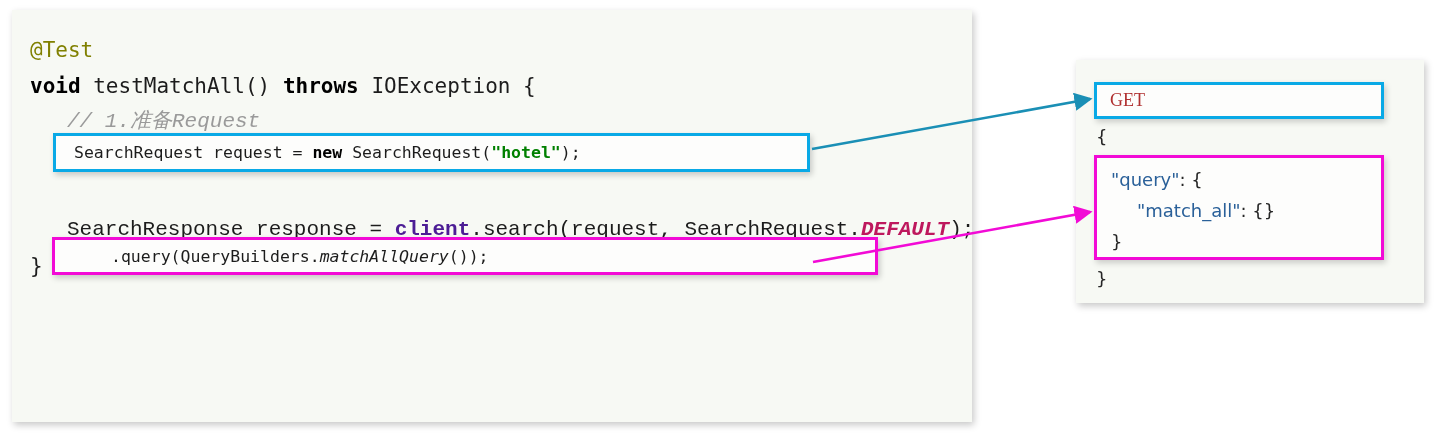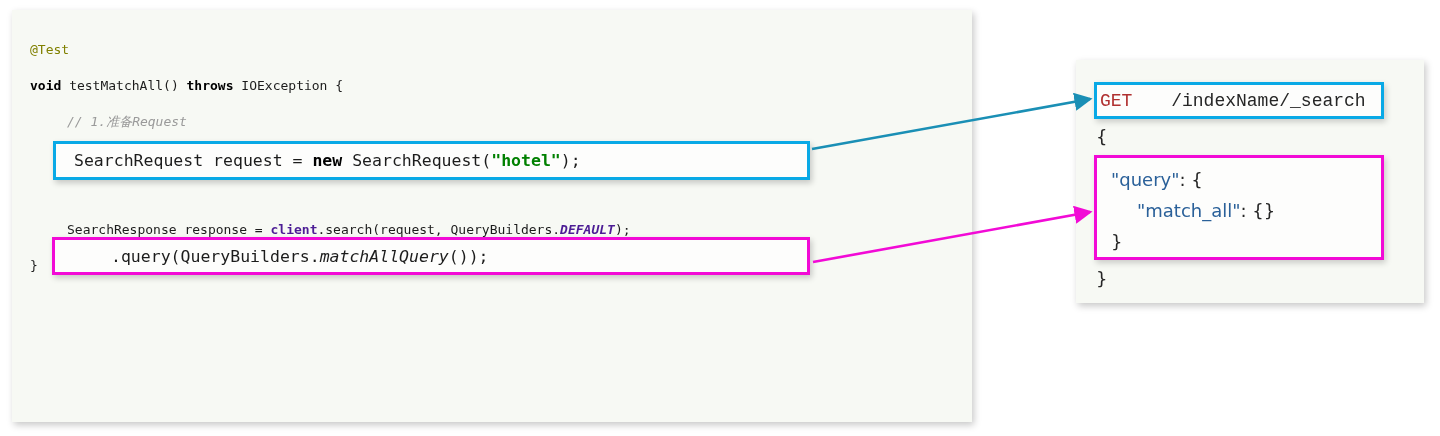--- a/index.html
+++ b/index.html
@@ -25,58 +25,57 @@
     background: #f7f9f4;
     box-shadow: 2px 3px 7px rgba(0,0,0,0.22);
     box-sizing: border-box;
     padding: 22px 0 0 0;
   }
   .code-line {
     position: relative;
     height: 36px;
     line-height: 36px;
     font-family: "DejaVu Sans Mono", monospace;
-    font-size: 13px;
+    font-size: 21px;
     color: #1c1c1c;
     white-space: pre;
     padding-left: 18px;
     letter-spacing: 0px;
   }
-  .indent1 { padding-left: 55px; }
+  .indent1 { padding-left: 55px; font-family: Liberation Mono, monospace; }
   .indent3 { padding-left: 113px; }
 
   .kw        { color: #000000; font-weight: bold; }
   .anno      { color: #808000; }
   .cmt       { color: #9a9a9a; font-style: italic; }
   .str       { color: #008000; font-weight: bold; }
   .field     { color: #4c1d95; font-weight: bold; }
-  .fieldi    { color: #4c1d95; font-weight: bold; font-style: italic; }
+  .fieldi    { color: #be185d; font-weight: bold; font-style: italic; }
   .mi        { font-style: italic; }
 
   
   .hl {
     position: absolute;
     background: #fdfdfc;
     box-sizing: border-box;
     box-shadow: 2px 3px 6px rgba(0,0,0,0.20);
     display: flex;
     align-items: center;
     white-space: pre;
     font-family: "DejaVu Sans Mono", monospace;
     font-size: 16.5px;
     color: #1c1c1c;
   }
   #hl-cyan {
     left: 53px; top: 133px; width: 757px; height: 39px;
     border: 3px solid #09a9e6;
     padding-left: 18px;
-    margin-top: 8px;
   }
   #hl-magenta {
-    left: 52px; top: 237px; width: 758px; height: 38px;
+    left: 52px; top: 237px; width: 826px; height: 38px;
     border: 3px solid #f20ad6;
     padding-left: 56px;
   }
 
   
   #dsl-panel {
     position: absolute;
     left: 1076px;
     top: 60px;
     width: 348px;
@@ -96,26 +95,25 @@
   .verb { color: #b03030; }
 
   #dsl-url-box {
     position: absolute;
     left: 1094px; top: 82px; width: 290px; height: 37px;
     border: 3px solid #09a9e6;
     background: #fdfdfc;
     box-sizing: border-box;
     box-shadow: 2px 3px 6px rgba(0,0,0,0.18);
     display: flex; align-items: center;
-    padding-left: 3px;
-    font-family: Liberation Mono, monospace;
+    padding-left: 13px;
+    font-family: Liberation Serif, serif;
     font-size: 18px;
     color: #262626;
     white-space: pre;
-    gap: 28px;
   }
   #dsl-open-brace {
     left: 1096px; top: 126px;
   }
   #dsl-query-box {
     position: absolute;
     left: 1094px; top: 155px; width: 290px; height: 105px;
     border: 3px solid #f20ad6;
     background: #fdfdfc;
     box-sizing: border-box;
@@ -152,33 +150,33 @@
 
   <div class="code-line indent1"><span class="cmt">// 1.准备Request</span></div>
 
   <div class="code-line indent1">&nbsp;</div>
 
 
 
   <div class="code-line indent3">&nbsp;</div>
 
 
-  <div class="code-line indent1"><span>SearchResponse response = </span><span class="field">client</span><span>.search(request, QueryBuilders.</span><span class="fieldi">DEFAULT</span><span>);</span></div>
+  <div class="code-line indent1"><span>SearchResponse response = </span><span class="field">client</span><span>.search(request, SearchRequest.</span><span class="fieldi">DEFAULT</span><span>);</span></div>
 
 
   <div class="code-line"><span>}</span></div>
 </div>
 
 <div id="hl-cyan" class="hl"><span>SearchRequest request = </span><span class="kw">new</span><span> SearchRequest(</span><span class="str">"hotel"</span><span>);</span></div>
 
 <div id="hl-magenta" class="hl"><span>.query(QueryBuilders.</span><span class="mi">matchAllQuery</span><span>());</span></div>
 
 <div id="dsl-panel"></div>
 
-<div id="dsl-url-box"><span class="verb">GET</span><span> /indexName/_search</span></div>
+<div id="dsl-url-box"><span class="verb">GET</span></div>
 
 <div id="dsl-open-brace" class="dsl-line">{</div>
 
 <div id="dsl-query-box">
   <div class="qline"><span class="jkey">"query"</span><span>: {</span></div>
   <div class="qline" style="padding-left:26px"><span class="jkey">"match_all"</span><span>: {}</span></div>
   <div class="qline">}</div>
 </div>
 
 <div id="dsl-close-brace" class="dsl-line">}</div>

